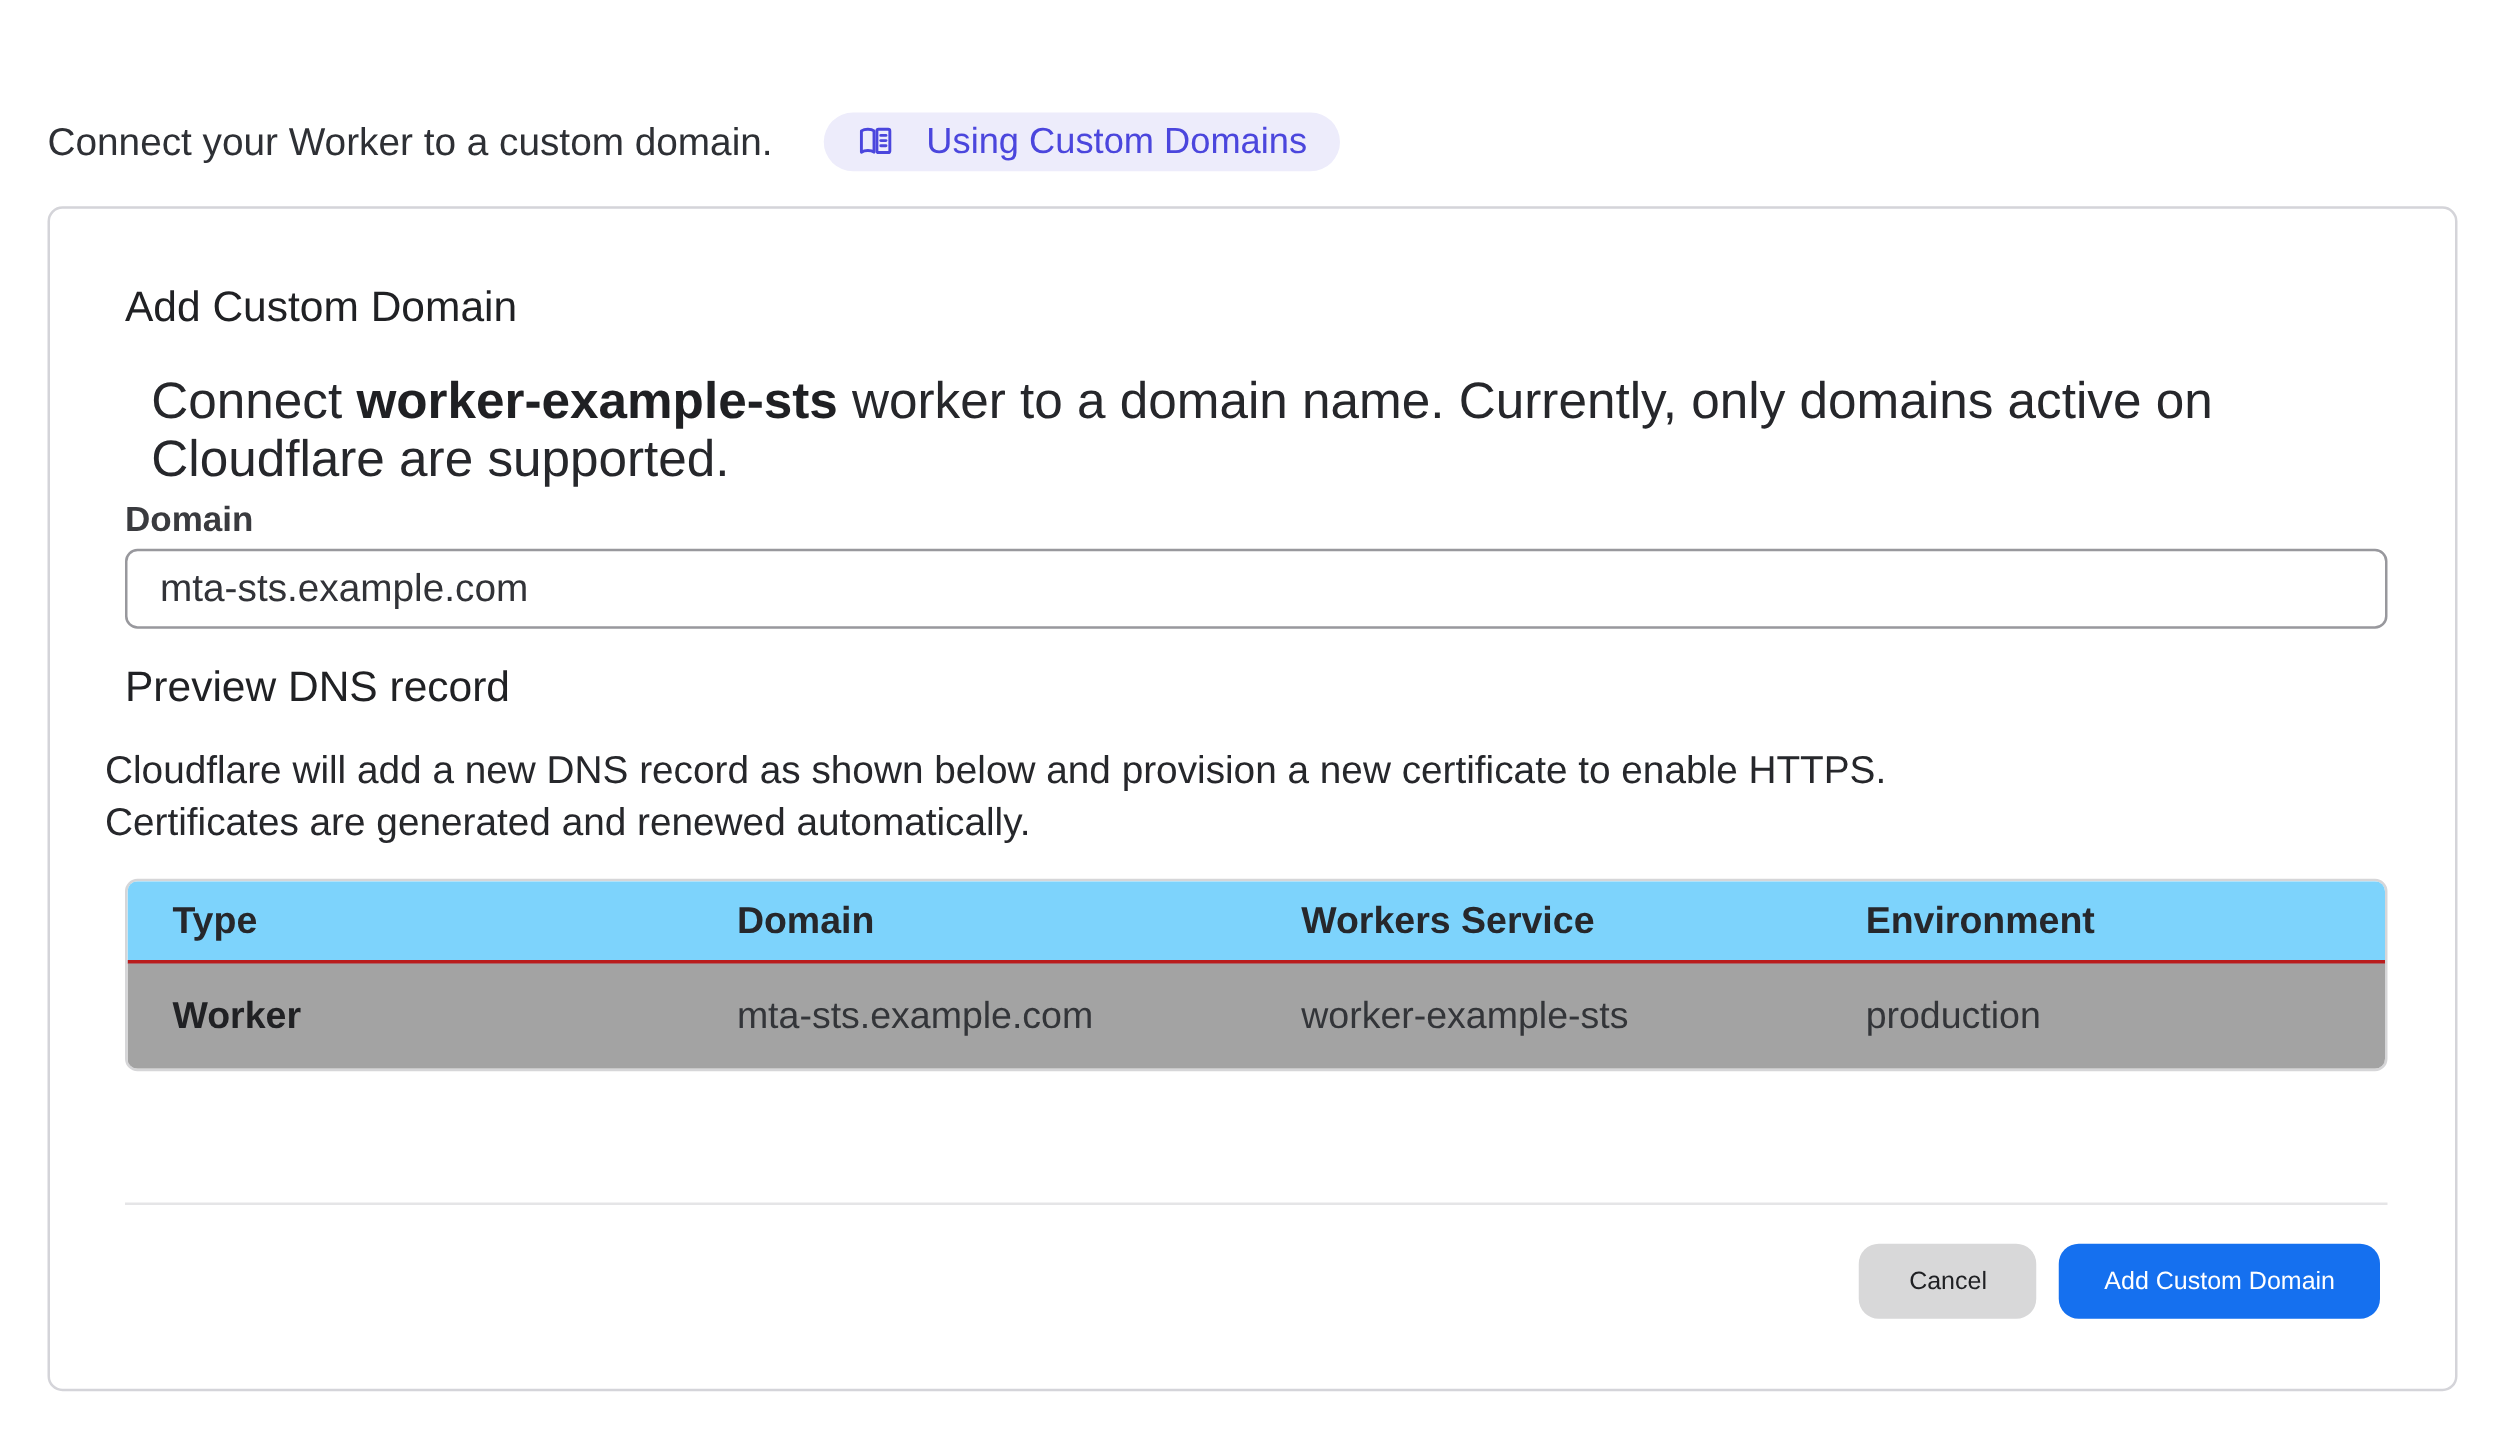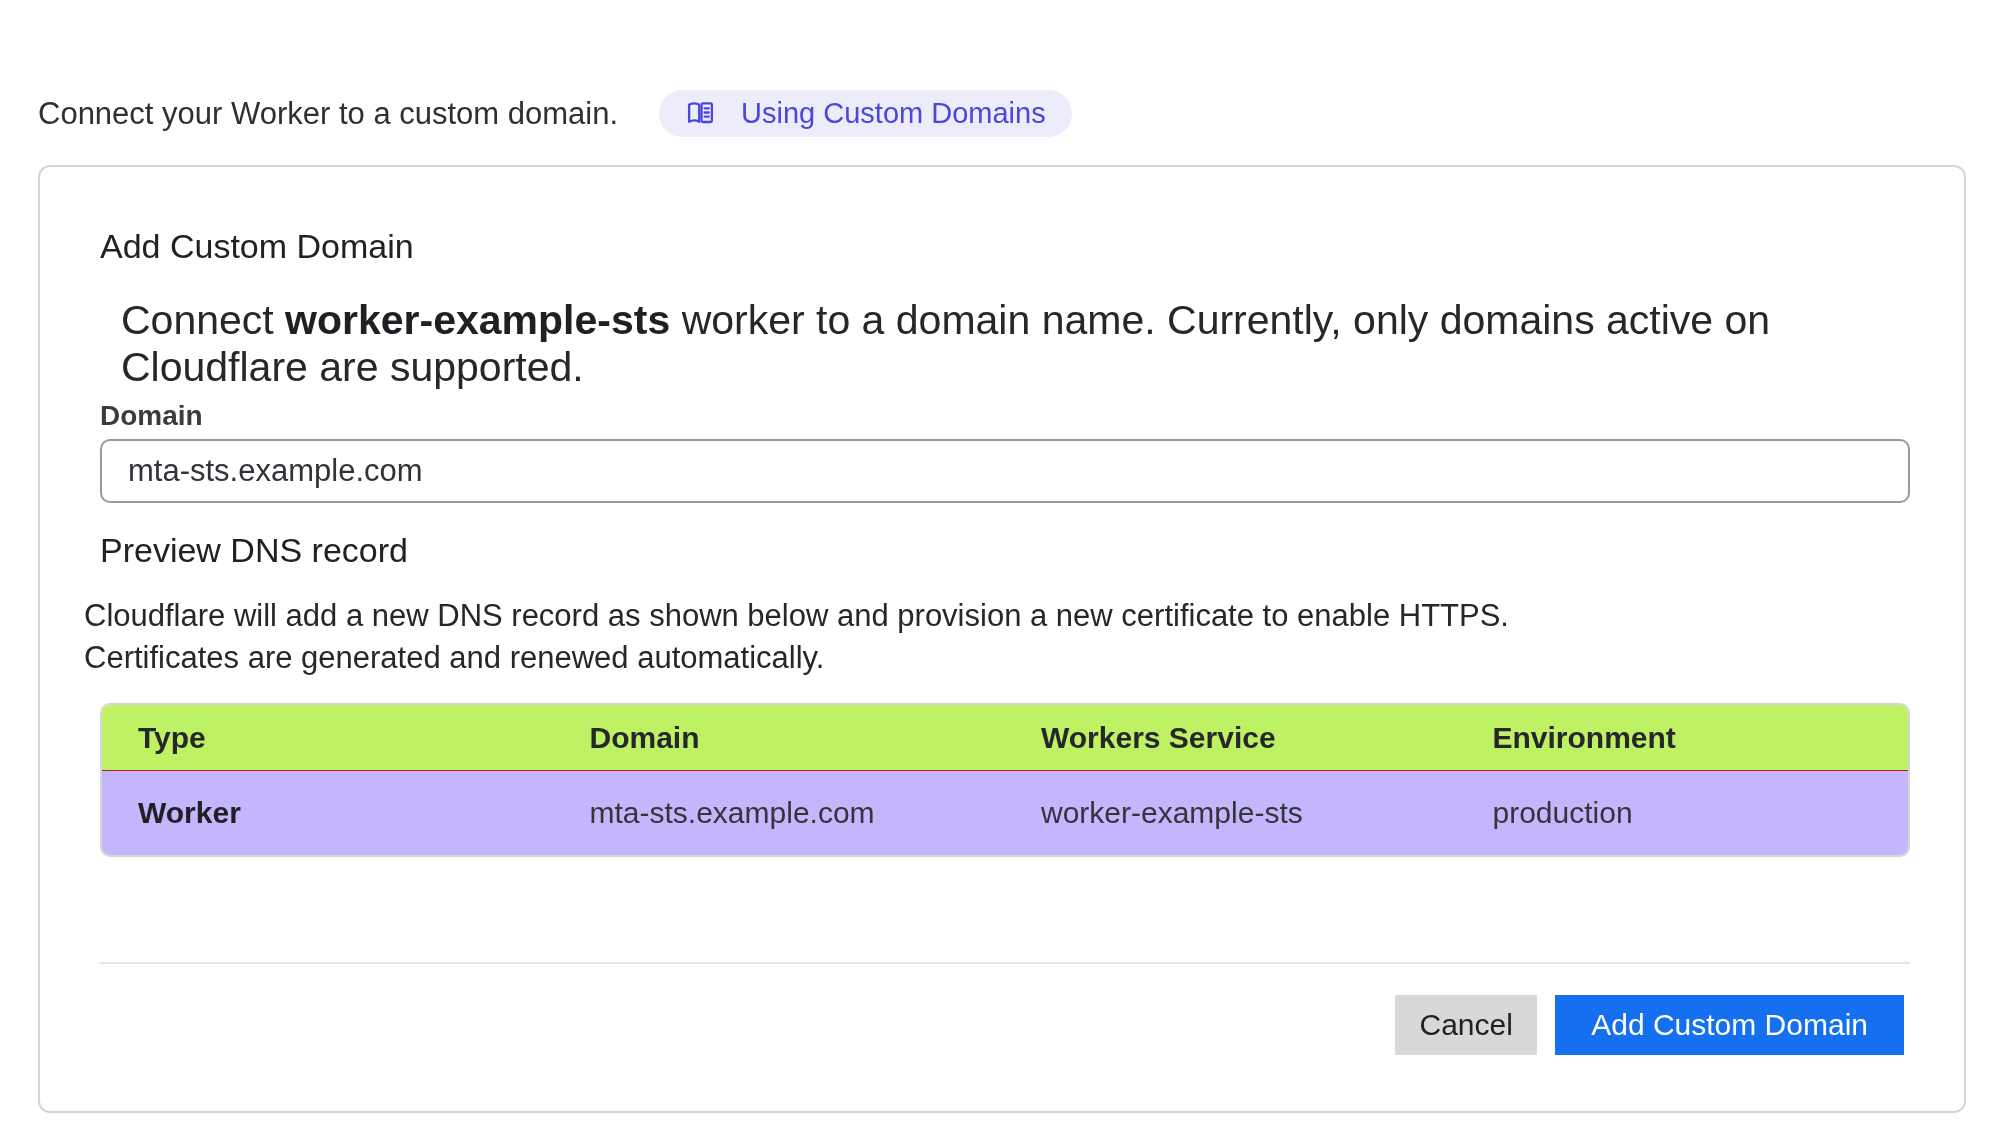--- a/index.html
+++ b/index.html
@@ -75,38 +75,38 @@
   }
 
   
   .dns-table {
     position: absolute; left: 60px; top: 536px;
     width: 1810px;
     border: 2px solid #d6d6d8; border-radius: 10px;
     overflow: hidden;
   }
   .t-row { display: grid; grid-template-columns: 1fr 1fr 1fr 1fr; align-items: center; }
-  .t-head { height: 66px; background: #bef264; border-bottom: 1px solid #b91c1c; }
-  .t-body { height: 84px; background: #c4b5fd; }
+  .t-head { height: 66px; background: #7dd3fc; border-bottom: 3px solid #b91c1c; }
+  .t-body { height: 84px; background: #a3a3a3; }
   .t-cell { padding-left: 36px; font-size: 30px; color: #333539; }
   .t-head .t-cell { font-weight: 700; color: #26272b; }
   .t-cell.strong { font-weight: 700; color: #202124; }
 
   
   .footer-divider {
     position: absolute; left: 60px; top: 795px;
     width: 1810px; height: 2px; background: #e5e5e7;
   }
   .actions {
     position: absolute; right: 60px; top: 828px;
     display: flex; gap: 18px;
   }
   .btn {
-    height: 60px; border: none; border-radius: 0;
-    font-size: 30px; font-family: "Liberation Sans", "DejaVu Sans", sans-serif;
+    height: 60px; border: none; border-radius: 16px;
+    font-size: 20px; font-family: "Liberation Sans", "DejaVu Sans", sans-serif;
     cursor: pointer; display: inline-flex; align-items: center; justify-content: center;
   }
   .btn-cancel { width: 142px; background: #d8d8d9; color: #202124; }
   .btn-submit { padding: 0 36px; background: #1570ef; color: #ffffff; }
 </style>
 </head>
 <body>
 
 <div class="page">
 

